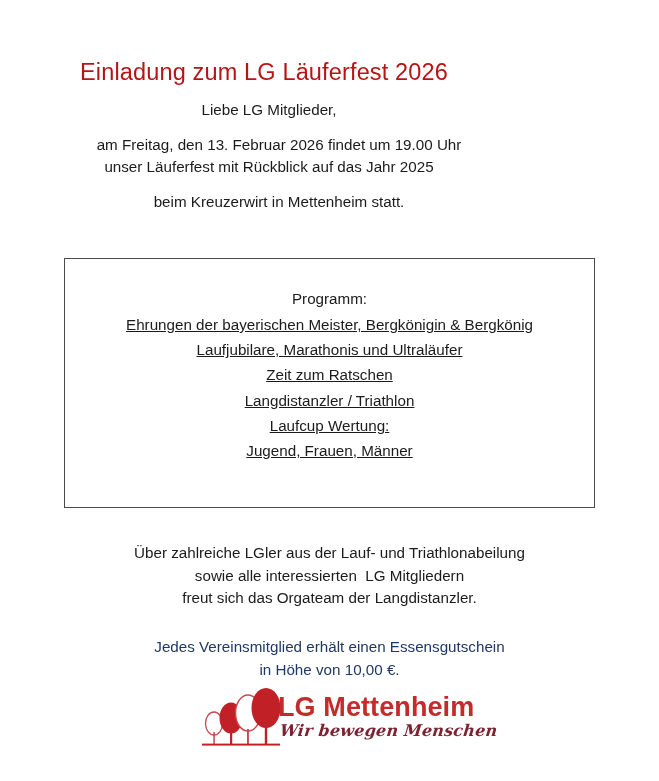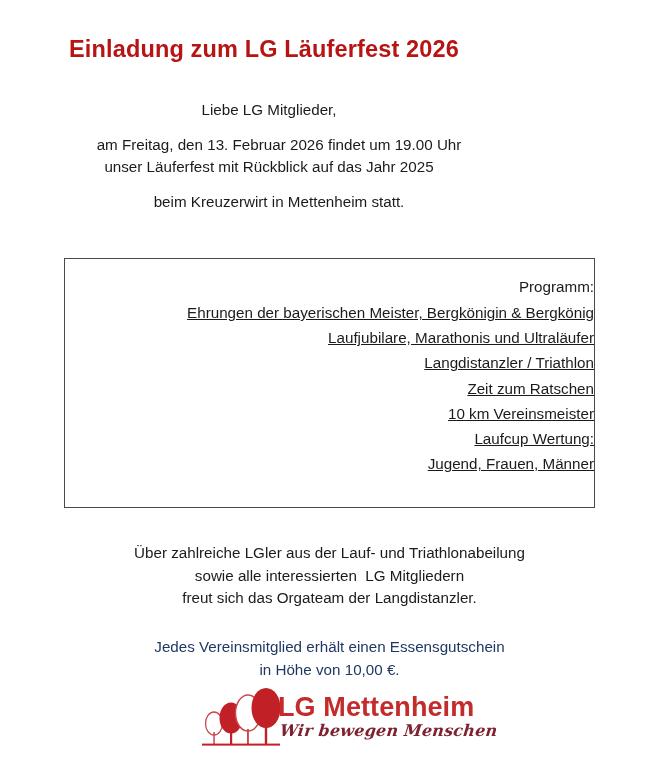--- a/index.html
+++ b/index.html
@@ -22,26 +22,26 @@
     position: relative;
     width: 659px;
     height: 781px;
     box-sizing: border-box;
     background: #ffffff;
   }
 
   
   .title {
     position: absolute;
-    top: 36px;
+    top: 59px;
     left: 0;
     width: 528px;
     text-align: center;
     font-size: 23.5px;
-    font-weight: 700;
+    font-weight: 400;
     letter-spacing: 0.15px;
     color: #b71414;
     white-space: pre;
   }
 
   
   .intro {
     position: absolute;
     top: 99px;
     left: 0;
@@ -66,23 +66,23 @@
     top: 258px;
     width: 531px;
     height: 250px;
     box-sizing: border-box;
     border: 1.4px solid #4a4a4a;
     background: #ffffff;
   }
   .program-inner {
     position: absolute;
     left: 0;
-    top: 4px;
+    top: 16px;
     width: 100%;
-    text-align: right;
+    text-align: center;
   }
   .program-heading {
     margin-top: 13px;
     font-size: 15.2px;
     line-height: 22px;
     color: #1b1b1b;
     white-space: pre;
   }
   .program-list {
     margin-top: 2px;
@@ -185,23 +185,22 @@
     <div class="line">unser Läuferfest mit Rückblick auf das Jahr 2025</div>
     <div class="line gap-before">beim Kreuzerwirt in Mettenheim statt.</div>
   </div>
 
   <div class="program-box">
     <div class="program-inner">
       <div class="program-heading">Programm:</div>
       <div class="program-list">
         <div class="p-line">Ehrungen der bayerischen Meister, Bergkönigin &amp; Bergkönig</div>
         <div class="p-line">Laufjubilare, Marathonis und Ultraläufer</div>
+        <div class="p-line">Zeit zum Ratschen</div>
         <div class="p-line">Langdistanzler / Triathlon</div>
-        <div class="p-line">Zeit zum Ratschen</div>
-        <div class="p-line">10 km Vereinsmeister</div>
         <div class="p-line">Laufcup Wertung:</div>
         <div class="p-line">Jugend, Frauen, Männer</div>
       </div>
     </div>
   </div>
 
   <div class="closing">
     <div class="line">Über zahlreiche LGler aus der Lauf- und Triathlonabeilung</div>
     <div class="line">sowie alle interessierten  LG Mitgliedern</div>
     <div class="line">freut sich das Orgateam der Langdistanzler.</div>

